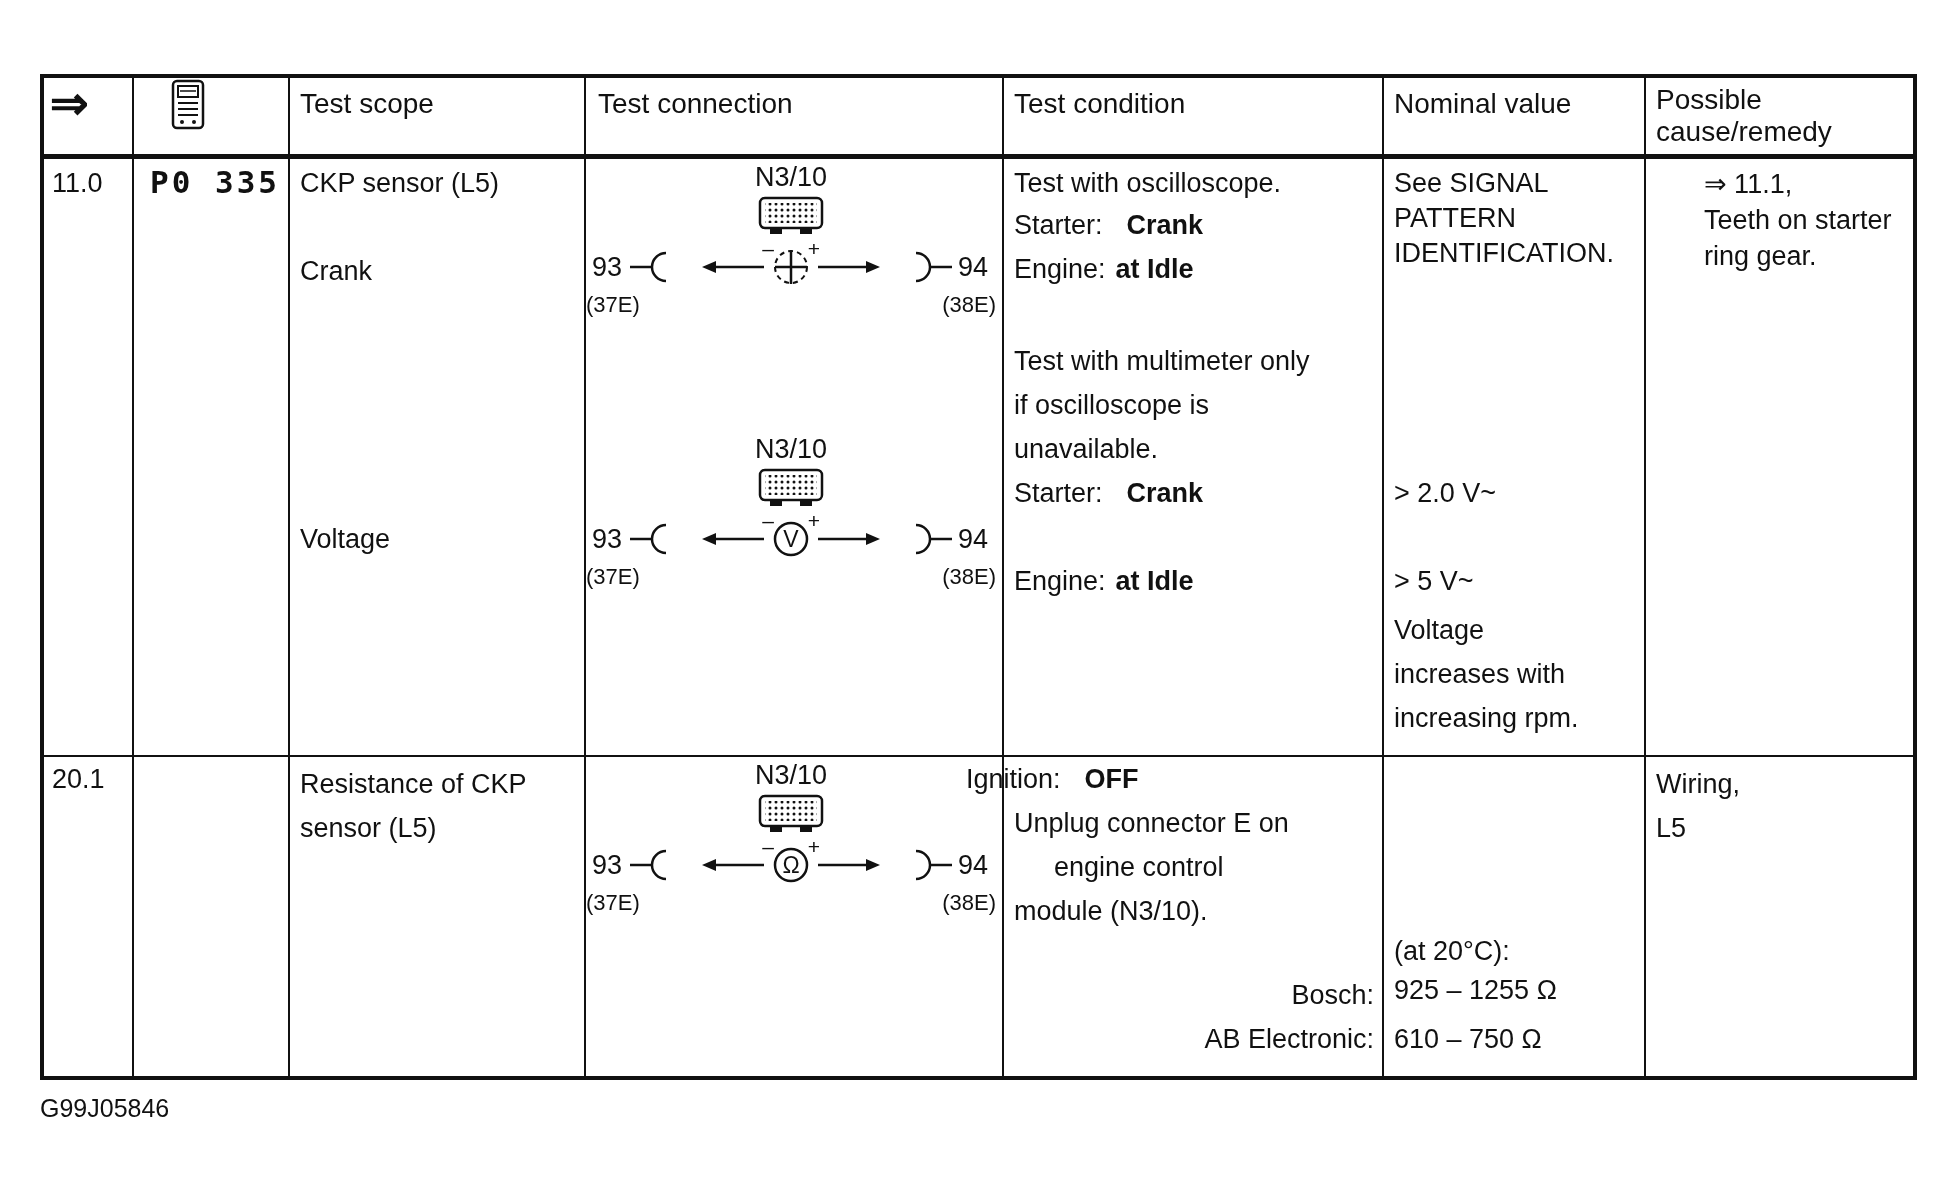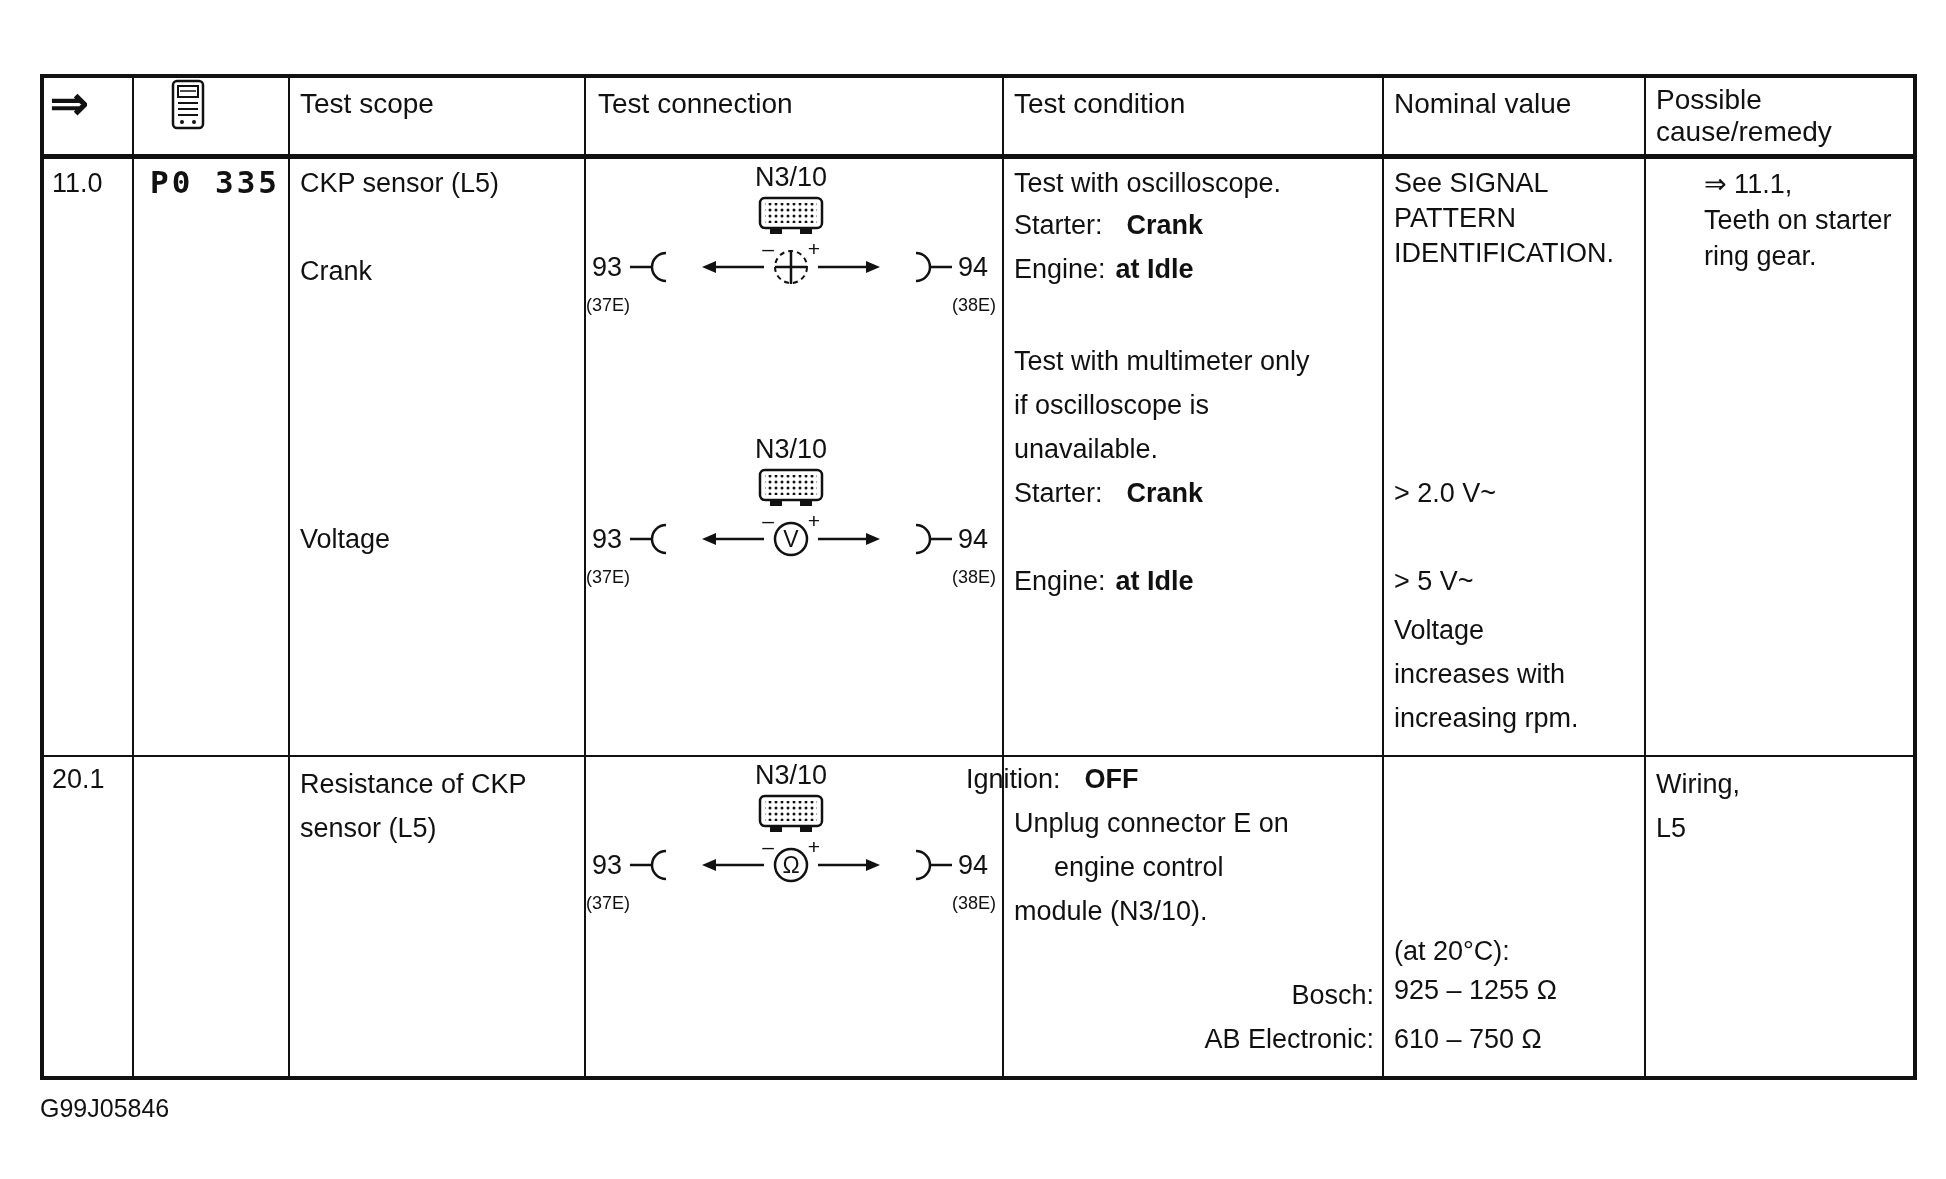--- a/index.html
+++ b/index.html
@@ -4,21 +4,21 @@
 <style>
   html,body { margin:0; padding:0; background:#fff; }
   .page {
     position:relative; width:1946px; height:1179px;
     background:#fff; color:#111;
     font-family:"Liberation Sans", sans-serif;
     overflow:hidden;
   }
   .abs { position:absolute; }
   .t  { font-size:27px; line-height:34px; white-space:nowrap; }
-  .sm { font-size:18px; line-height:26px; white-space:nowrap;text-align:right; }
+  .sm { font-size:22px; line-height:26px; white-space:nowrap;text-align:right; }
   .b  { font-weight:normal;text-align:right; }
   .hdr { font-size:28px; line-height:32px; white-space:nowrap; }
   .frame {
     position:absolute; left:40px; top:74px; width:1877px; height:1006px;
     border:4px solid #111; box-sizing:border-box;
   }
   .vline { position:absolute; top:74px; height:1006px; width:2px; background:#111; }
   .hline { position:absolute; left:40px; width:1877px; background:#111; }
   .dtc {
     font-family:"DejaVu Sans Mono", monospace; font-weight:700;

